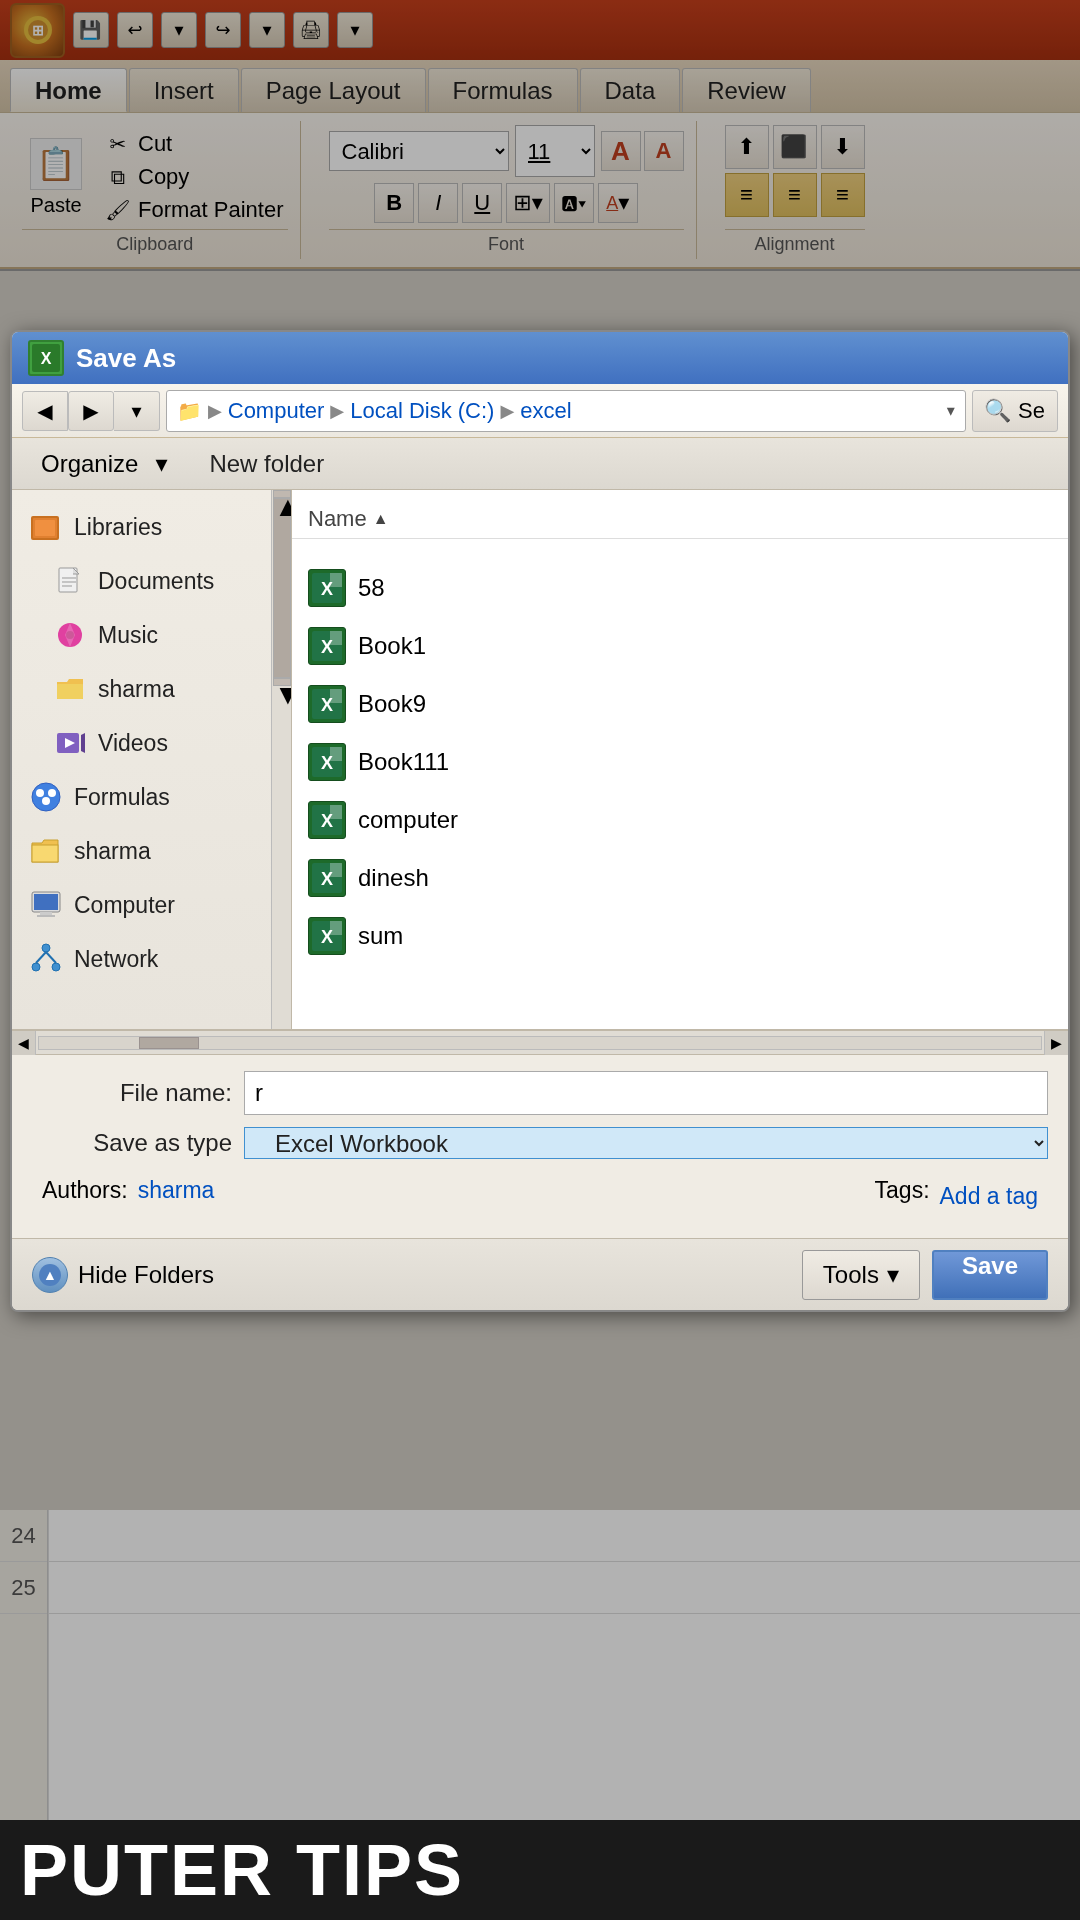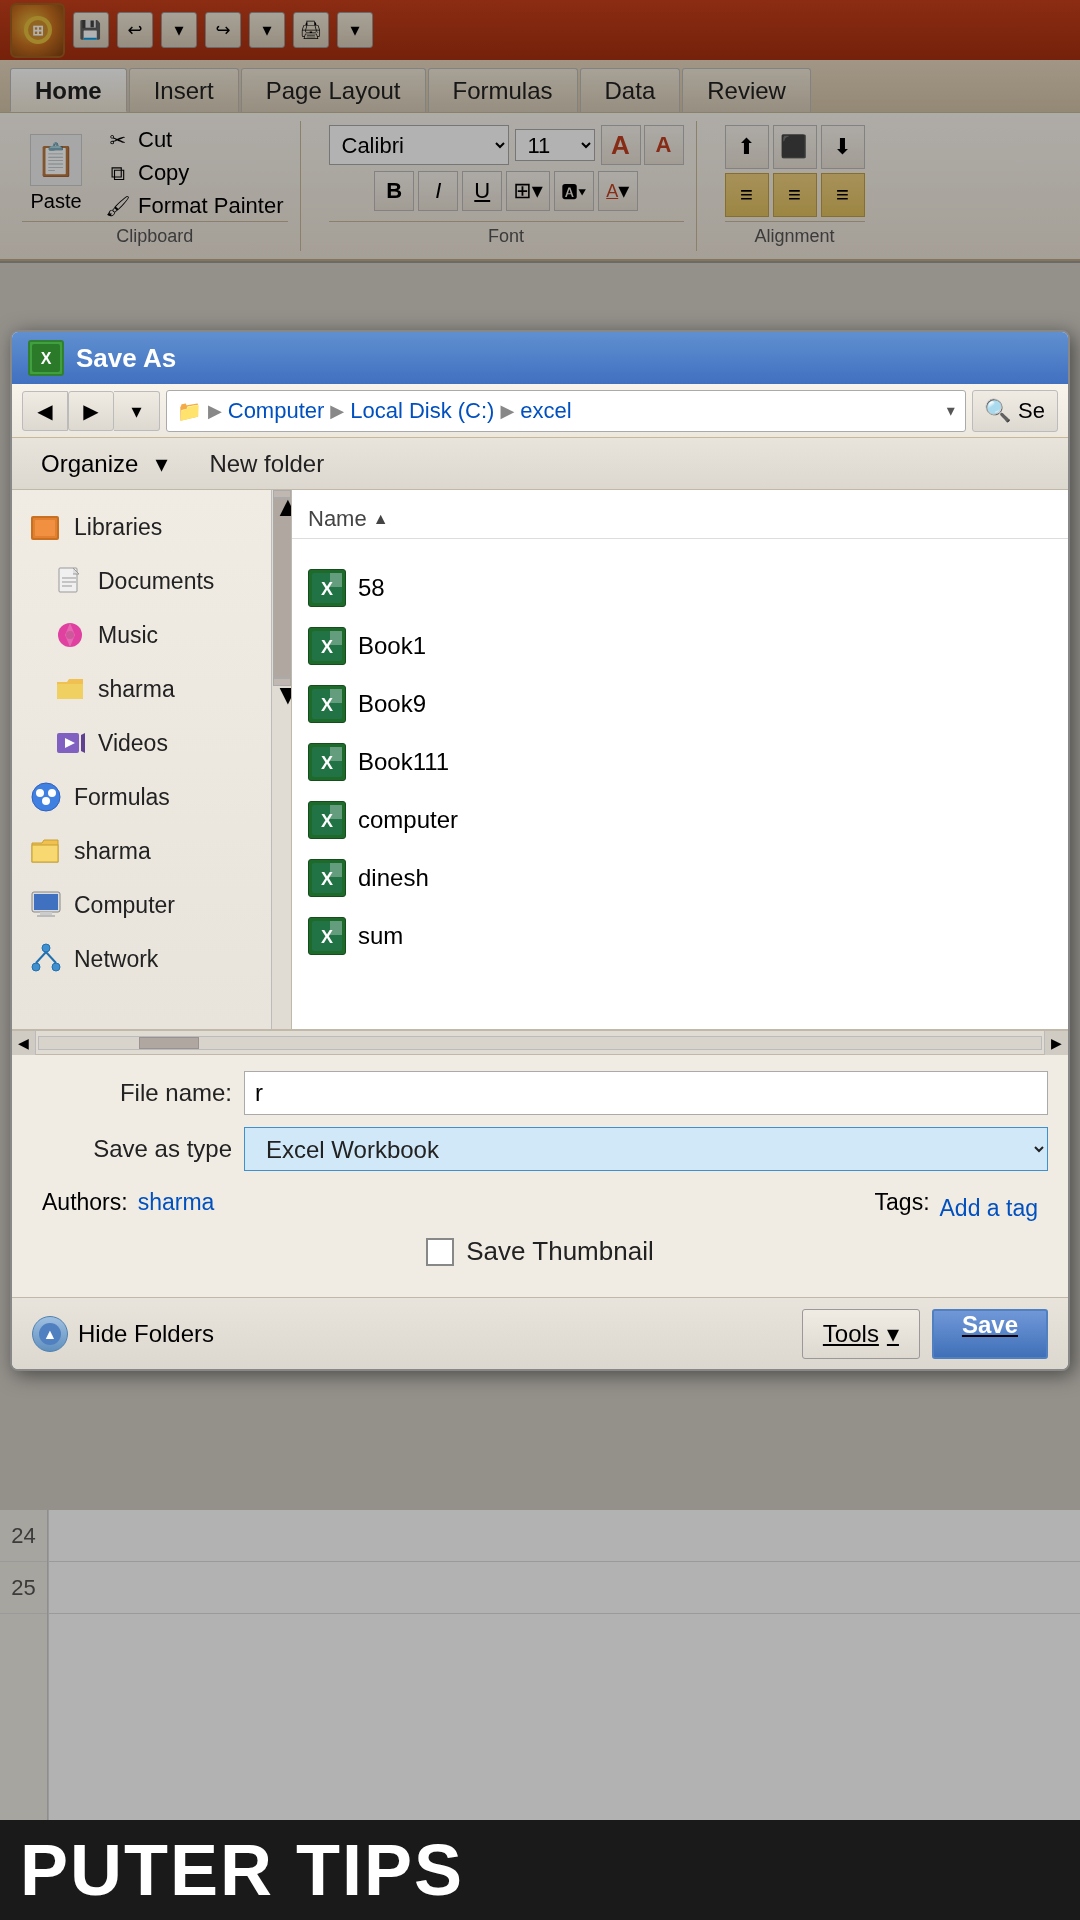--- a/index.html
+++ b/index.html
@@ -172,26 +172,27 @@
     .font-select {
       height: 40px;
       border: 1px solid #aaa;
       background: white;
       font-size: 22px;
       padding: 0 8px;
       width: 180px;
     }
 
     .size-select {
-      height: 32px;
+      height: 52px;
       border: 1px solid #aaa;
       background: white;
       font-size: 22px;
       padding: 0 8px;
       width: 80px;
+      text-decoration: underline;
     }
 
     .font-size-btns {
       display: flex;
       gap: 3px;
     }
 
     .font-size-btn {
       width: 40px;
       height: 40px;
@@ -520,25 +521,25 @@
       flex: 1;
       height: 44px;
       border: 1px solid #aaa;
       background: white;
       font-size: 24px;
       padding: 0 10px;
     }
 
     .form-select {
       flex: 1;
-      height: 44px;
+      height: 32px;
       border: 1px solid #4090d0;
       background: #d0e8f8;
       font-size: 24px;
-      padding: 0 17px;
+      padding: 0 26px;
       color: #222;
     }
 
     .authors-tags-row {
       display: flex;
       align-items: center;
       margin-bottom: 12px;
       gap: 20px;
       padding: 0 10px;
     }
@@ -623,21 +624,20 @@
       justify-content: center;
       color: white;
       font-size: 18px;
     }
 
     .footer-right {
       margin-left: auto;
       display: flex;
       align-items: center;
       gap: 12px;
-      text-decoration: underline;
     }
 
     .tools-btn {
       height: 50px;
       padding: 0 20px;
       border: 1px solid #999;
       background: linear-gradient(to bottom, #f0ece4, #ddd8d0);
       border-radius: 3px;
       font-size: 24px;
       display: flex;
@@ -1161,24 +1161,20 @@
       <div class="authors-section">
         <span>Authors:</span>
         <span class="author-name">sharma</span>
       </div>
       <div class="tags-section">
         <span>Tags:</span>
         <span class="add-tag-link">Add a tag</span>
       </div>
     </div>
 
-    <div class="thumbnail-row">
-      <div class="thumbnail-checkbox"></div>
-      <span class="thumbnail-label">Save Thumbnail</span>
-    </div>
   </div>
 
   <div class="dialog-footer">
     <div class="hide-folders-btn">
       <div class="hide-icon">
         <svg width="24" height="24" viewBox="0 0 24 24">
           <circle cx="12" cy="12" r="11" fill="#5080c0"></circle>
           <text x="12" y="17" text-anchor="middle" fill="white" font-size="14" font-weight="bold">▲</text>
         </svg>
       </div>

